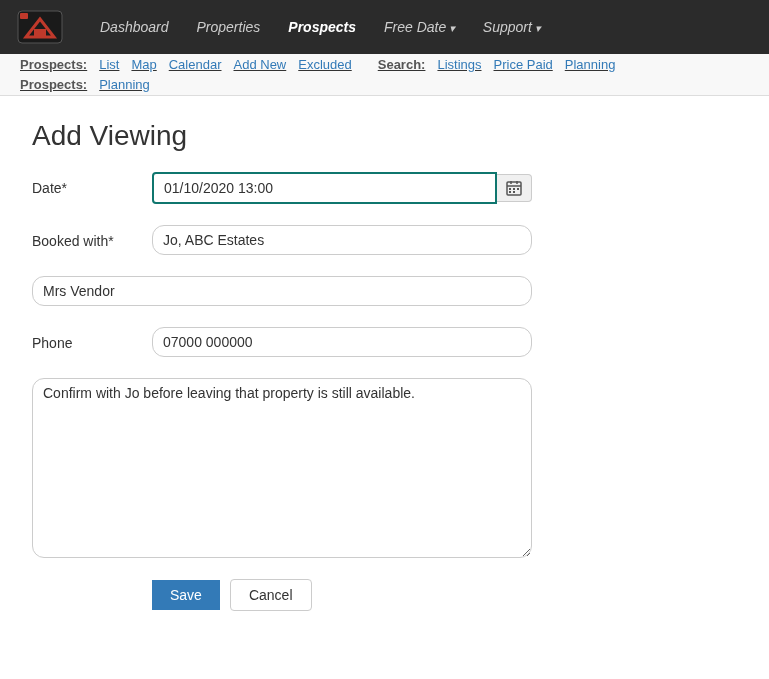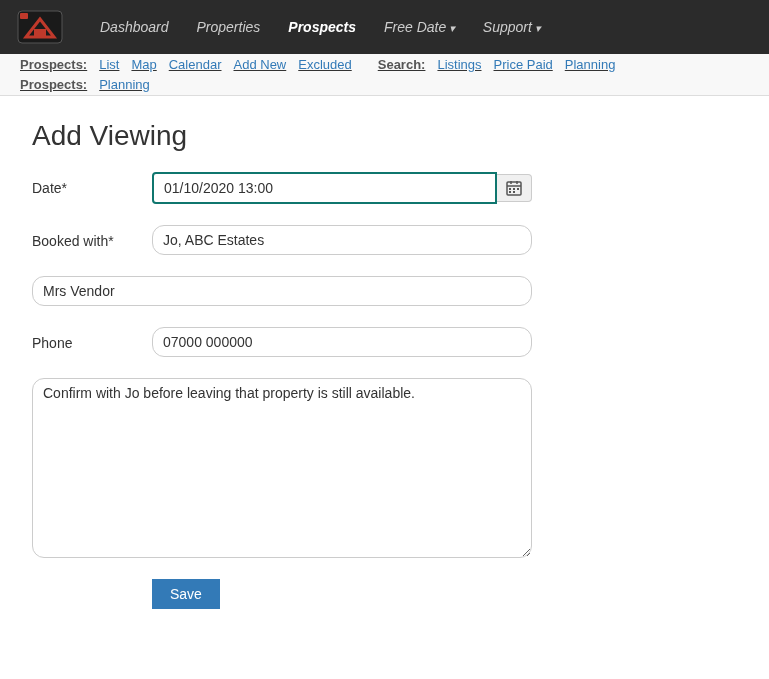--- a/index.html
+++ b/index.html
@@ -255,15 +255,16 @@
       <label class="form-label">Phone</label>
       <input type="text" class="form-control" value="07000 000000" style="">
     </div>
 
     <div class="form-row">
       <textarea class="form-control" style="">Confirm with Jo before leaving that property is still available.</textarea>
     </div>
 
     <div class="form-actions">
       <button class="btn-save">Save</button>
+      <button class="btn-cancel">Cancel</button>
     </div>
   </div>
 </div>
 
 </body></html>

